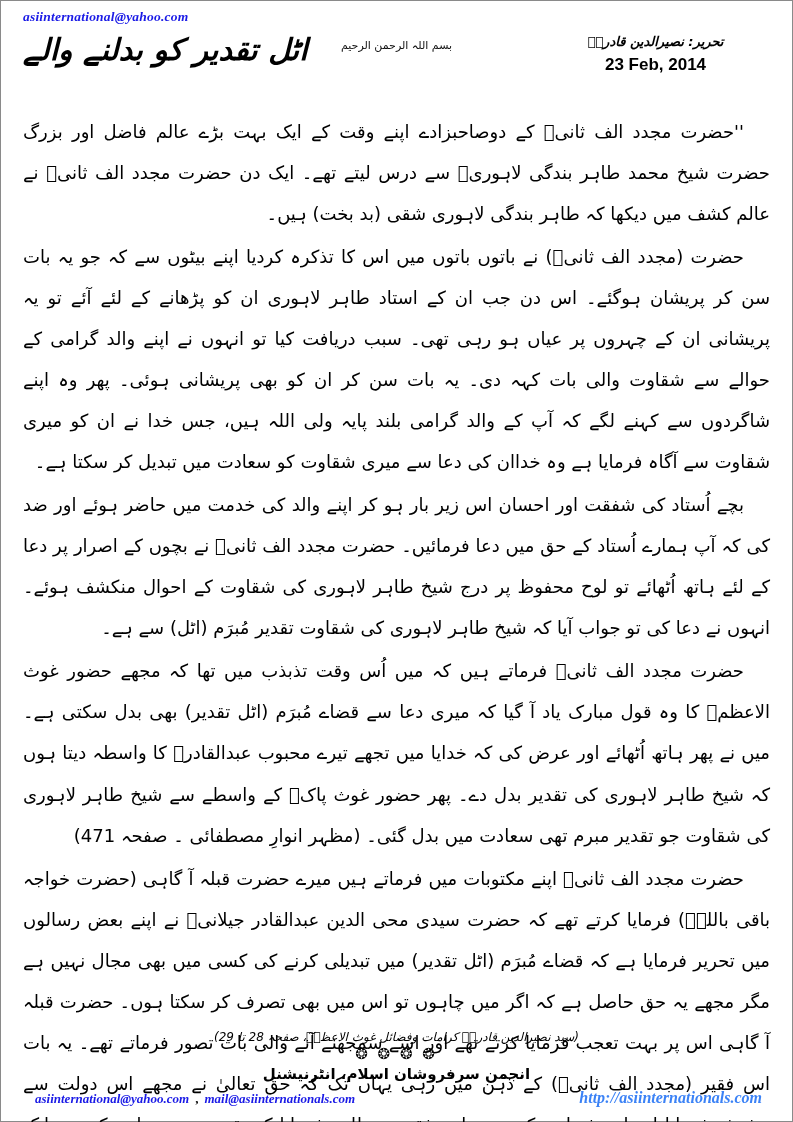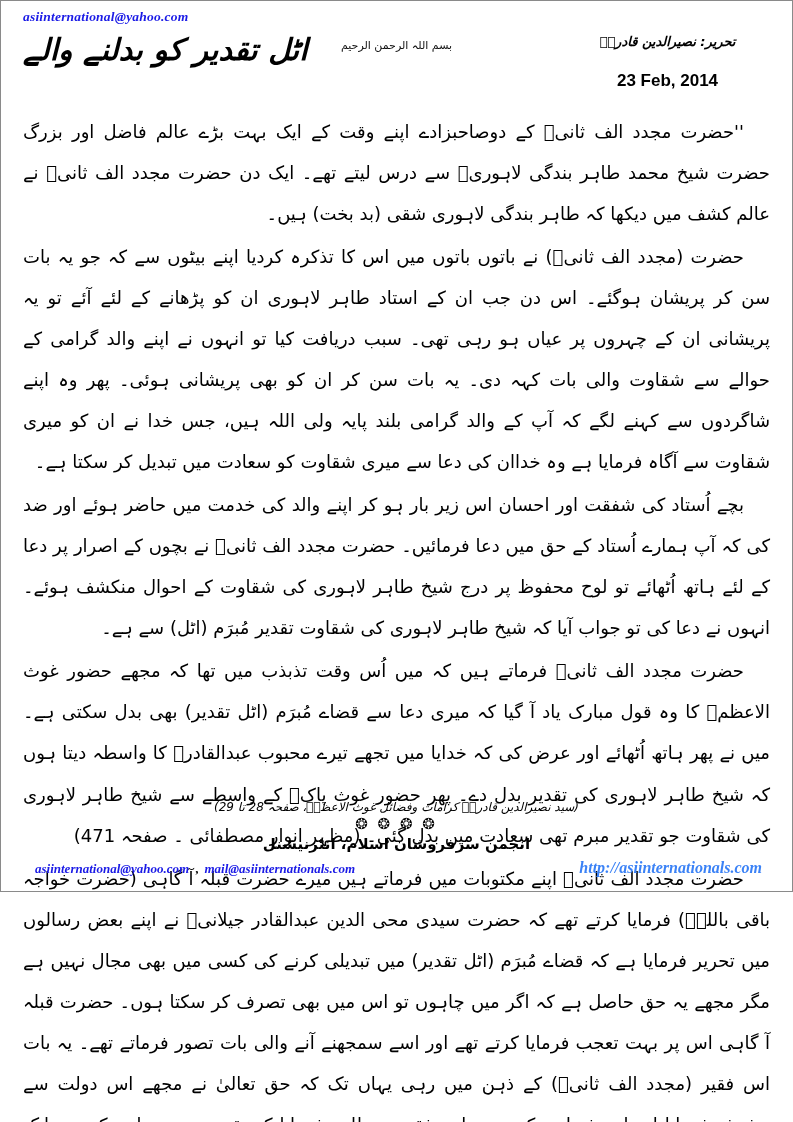--- a/index.html
+++ b/index.html
@@ -11,21 +11,21 @@
   body {
     width: 793px;
     height: 1122px;
     font-family: "Liberation Serif", "DejaVu Serif", serif;
     color: #000000;
     overflow: hidden;
   }
   .page {
     position: relative;
     width: 793px;
-    height: 892px;
+    height: 1122px;
     box-sizing: border-box;
     border: 1px solid #8a8a8a;
     background: #ffffff;
     padding: 6px 22px 0 22px;
   }
 
   
   .header-row {
     position: relative;
     height: 100px;
@@ -66,40 +66,40 @@
     font-size: 30px;
     font-weight: bold;
     font-style: italic;
     line-height: 1.25;
     color: #000;
     white-space: nowrap;
   }
   .byline-block {
     position: absolute;
     top: 26px;
-    right: 0;
+    right: 12px;
     width: 205px;
     text-align: center;
     direction: rtl;
   }
   .byline-author {
     font-family: "DejaVu Sans", sans-serif;
     font-size: 13px;
     font-style: italic;
     font-weight: bold;
     line-height: 1.4;
     color: #000;
     white-space: nowrap;
   }
   .byline-date {
     direction: ltr;
     font-family: "Liberation Sans", "DejaVu Sans", sans-serif;
     font-size: 17px;
     font-weight: bold;
-    margin-top: 20px;
+    margin-top: 4px;
     color: #000;
   }
 
   
   .body-text {
     direction: rtl;
     text-align: justify;
     font-family: "DejaVu Sans", "Liberation Sans", sans-serif;
     font-size: 18px;
     line-height: 2.28;

